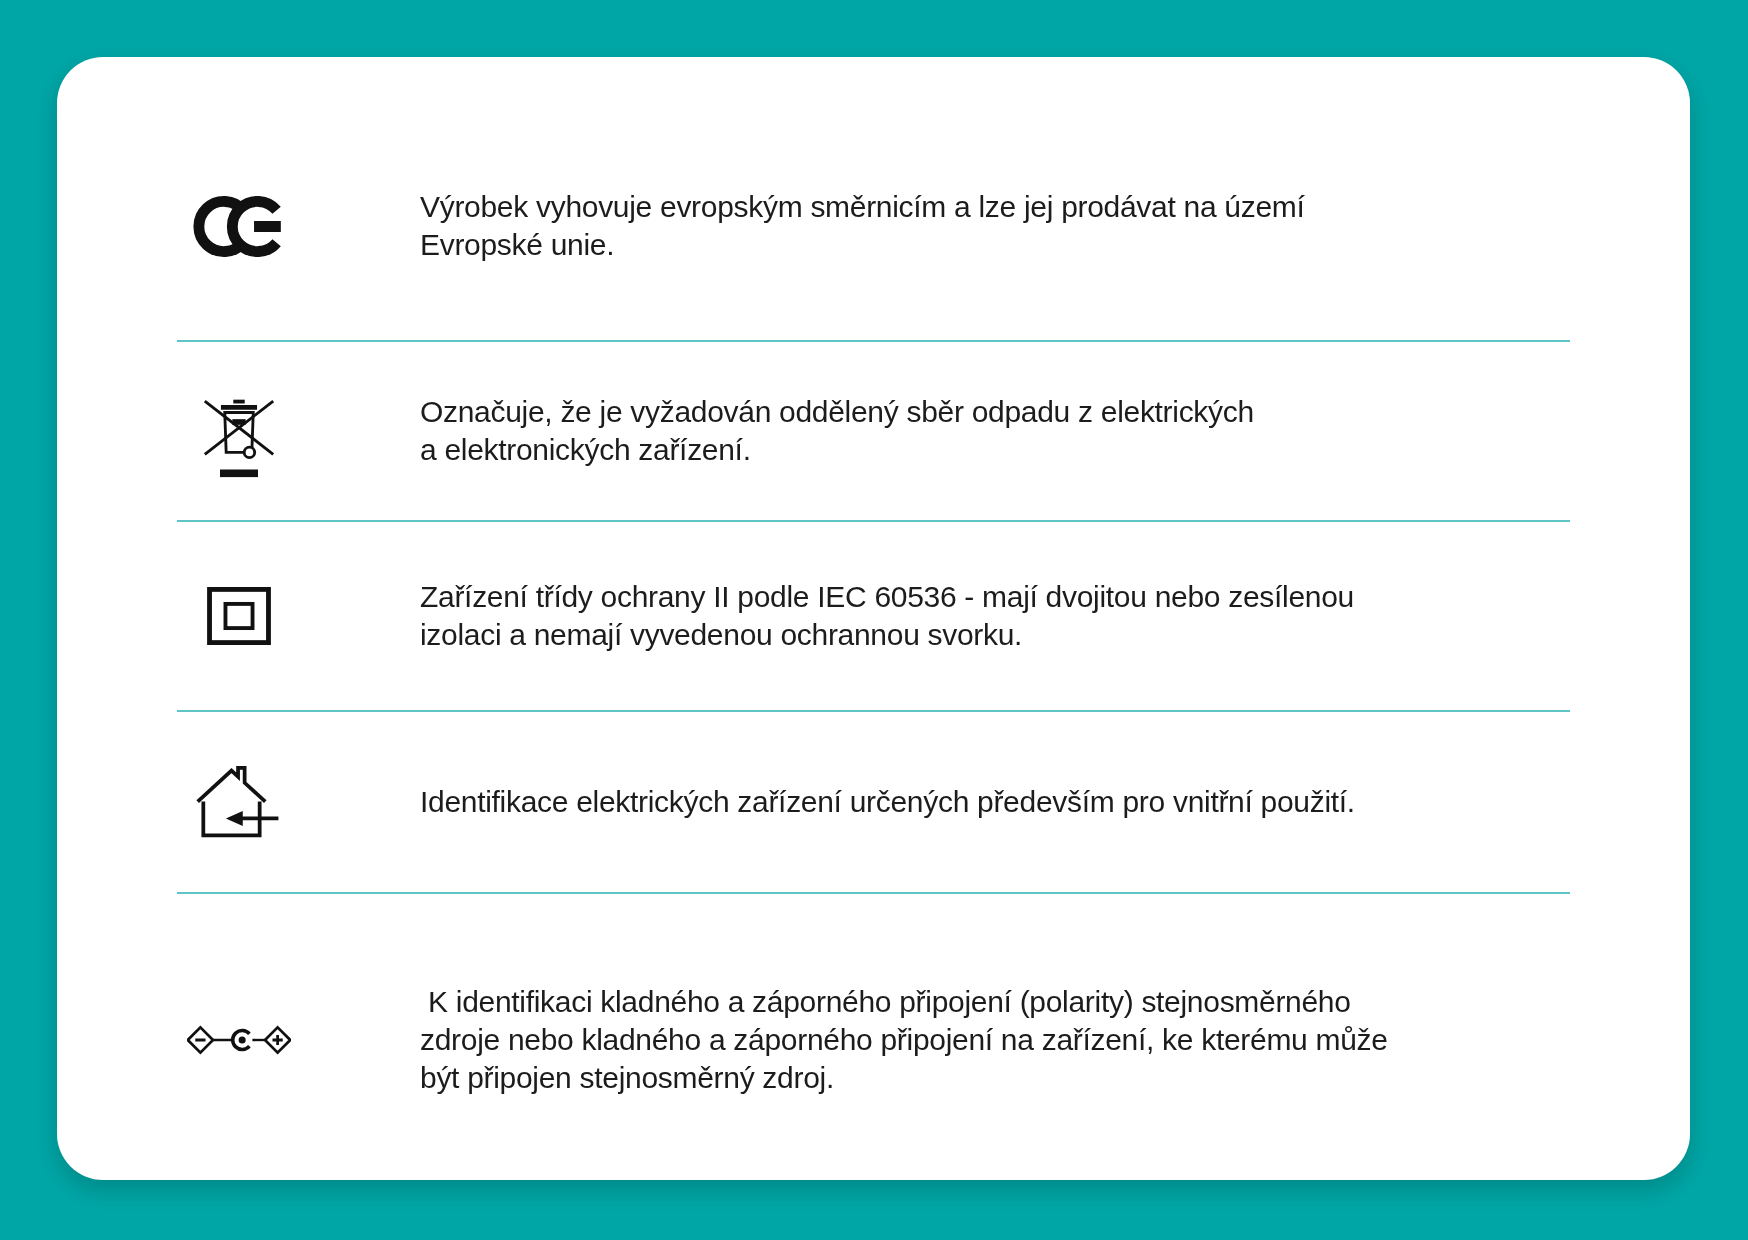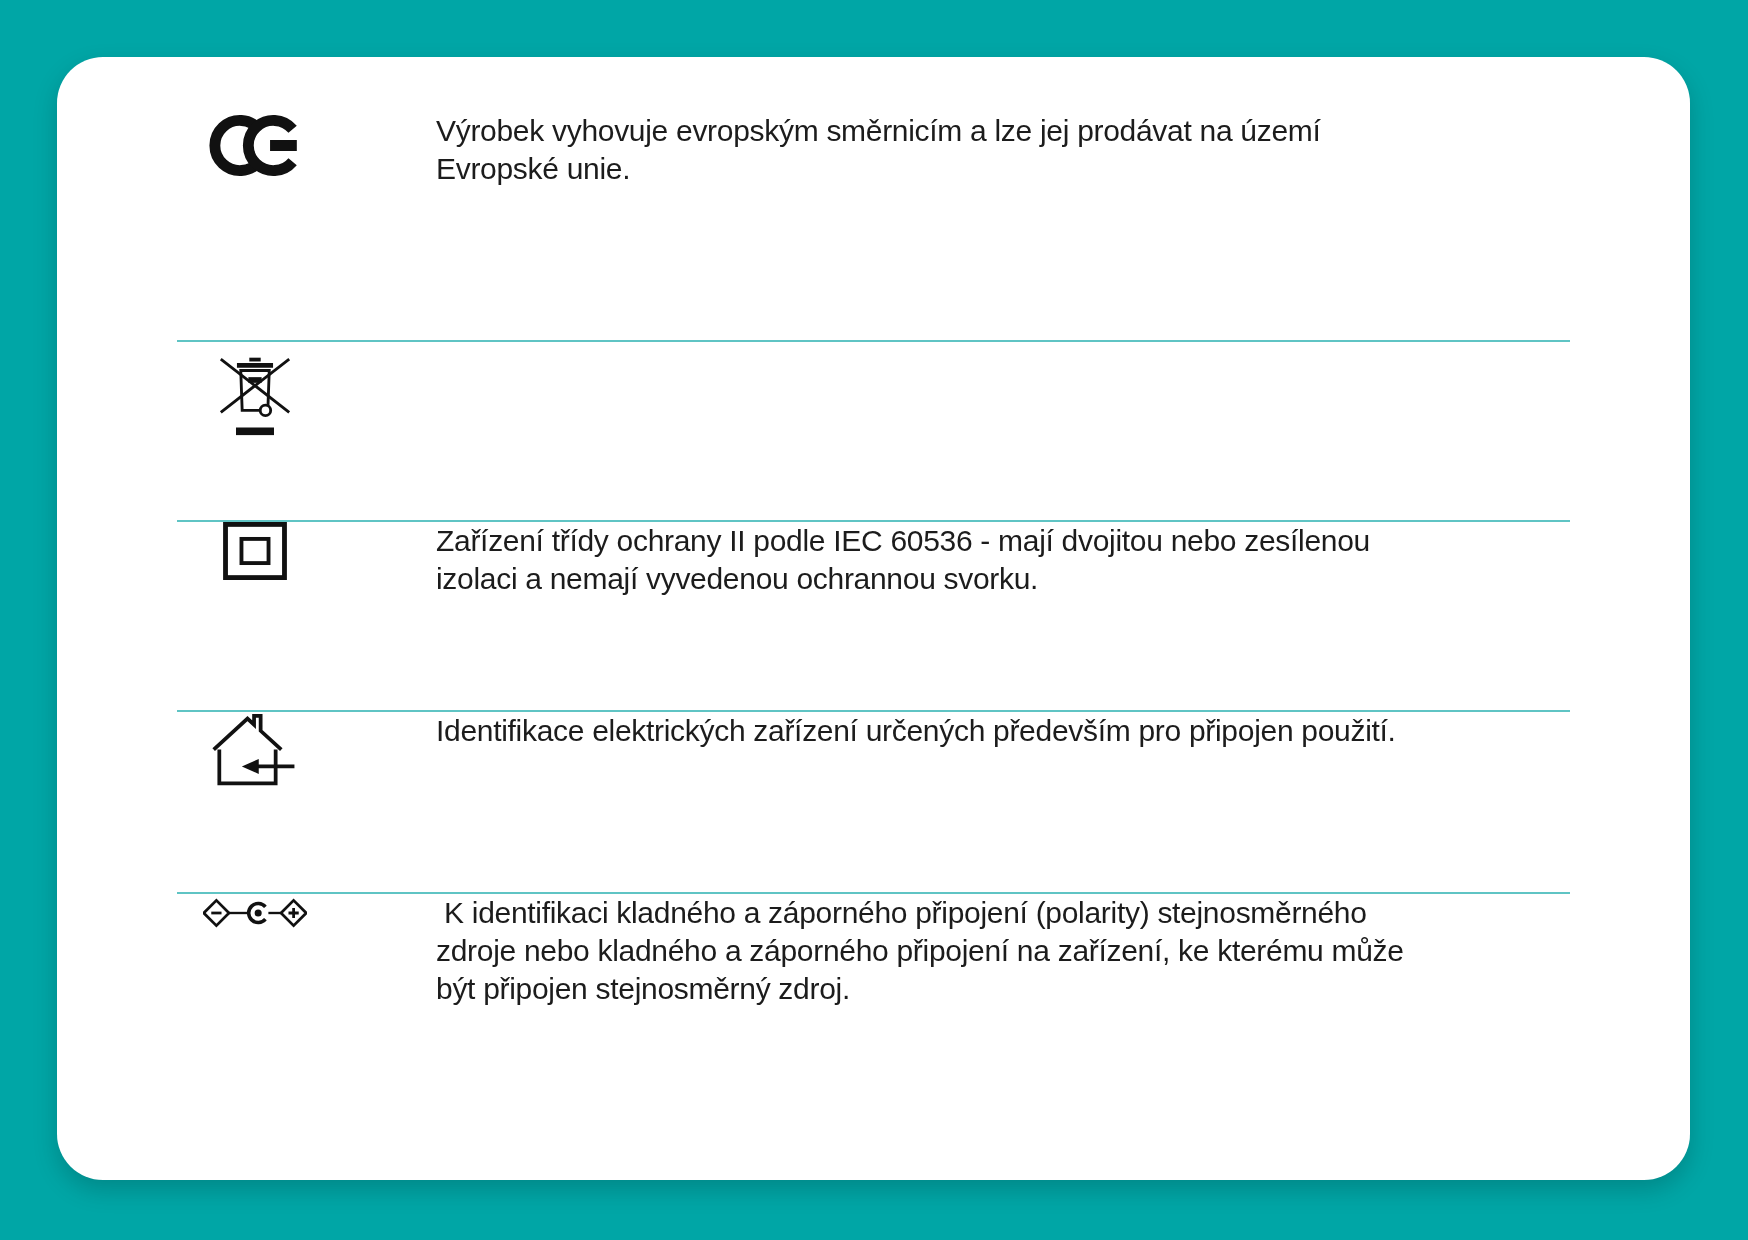--- a/index.html
+++ b/index.html
@@ -17,23 +17,22 @@
     position: absolute;
     left: 57px; top: 57px;
     width: 1633px; height: 1123px;
     background: #FFFFFF;
     border-radius: 46px;
     box-shadow: 0 10px 24px rgba(0,0,0,0.18);
     overflow: hidden;
   }
   .row {
     display: flex;
-    align-items: flex-start;
+    align-items: center;
     box-sizing: border-box;
-    margin-left: 16px;
   }
   .row-1 { height: 283px; padding-top: 55px; }
   .row-2 { height: 178px; }
   .row-3 { height: 188px; }
   .row-4 { height: 180px; }
   .row-5 { height: 292px; }
   .divider {
     height: 2px;
     margin: 0 120px;
     background: #5FC4C4;
@@ -81,20 +80,22 @@
         <svg width="80" height="95" viewBox="0 0 84 100" fill="none" xmlns="http://www.w3.org/2000/svg">
           <path d="M6,18 L78,74 M78,18 L6,74" stroke="#111" stroke-width="3"></path>
           <path d="M27,30 L57,30 L55.5,72 L28.5,72 Z" stroke="#111" stroke-width="3"></path>
           <path d="M23,24.5 H61" stroke="#111" stroke-width="5"></path>
           <path d="M36,18.5 H48" stroke="#111" stroke-width="4"></path>
           <path d="M35,40 H49" stroke="#111" stroke-width="6"></path>
           <circle cx="53" cy="72" r="5.5" fill="#fff" stroke="#111" stroke-width="3"></circle>
           <rect x="22" y="90" width="40" height="8" fill="#111"></rect>
         </svg>
       </div>
+      <div class="text-cell">Označuje, že je vyžadován oddělený sběr odpadu z elektrických
+a elektronických zařízení.</div>
     </section>
 
     <div class="divider"></div>
 
     <section class="row row-3">
       <div class="icon-cell">
         <svg width="64" height="58" viewBox="0 0 66 60" fill="none" xmlns="http://www.w3.org/2000/svg">
           <rect x="2.5" y="2.5" width="61" height="55" stroke="#111" stroke-width="5"></rect>
           <rect x="19" y="17.5" width="28" height="25" stroke="#111" stroke-width="4"></rect>
         </svg>
@@ -107,21 +108,21 @@
 
     <section class="row row-4">
       <div class="icon-cell">
         <svg width="94" height="77" viewBox="0 0 100 82" fill="none" xmlns="http://www.w3.org/2000/svg">
           <path d="M6,40 L42,7 L49,13.5 L49,4 L56,4 L56,20 L78,40" stroke="#111" stroke-width="4"></path>
           <path d="M12,40 L12,76 L72,76 L72,40" stroke="#111" stroke-width="4"></path>
           <path d="M92,58 H50" stroke="#111" stroke-width="4"></path>
           <polygon points="36,58 54,50 54,66" fill="#111"></polygon>
         </svg>
       </div>
-      <div class="text-cell">Identifikace elektrických zařízení určených především pro připojen použití.</div>
+      <div class="text-cell">Identifikace elektrických zařízení určených především pro vnitřní použití.</div>
     </section>
 
     <div class="divider"></div>
 
     <section class="row row-5">
       <div class="icon-cell">
         <svg width="104" height="38" viewBox="0 0 132 48" fill="none" xmlns="http://www.w3.org/2000/svg">
           <path d="M17,8 L33,24 L17,40 L1,24 Z" stroke="#111" stroke-width="3.5"></path>
           <path d="M10.5,24 H23.5" stroke="#111" stroke-width="3.5"></path>
           <path d="M33,24 H57" stroke="#111" stroke-width="3"></path>

